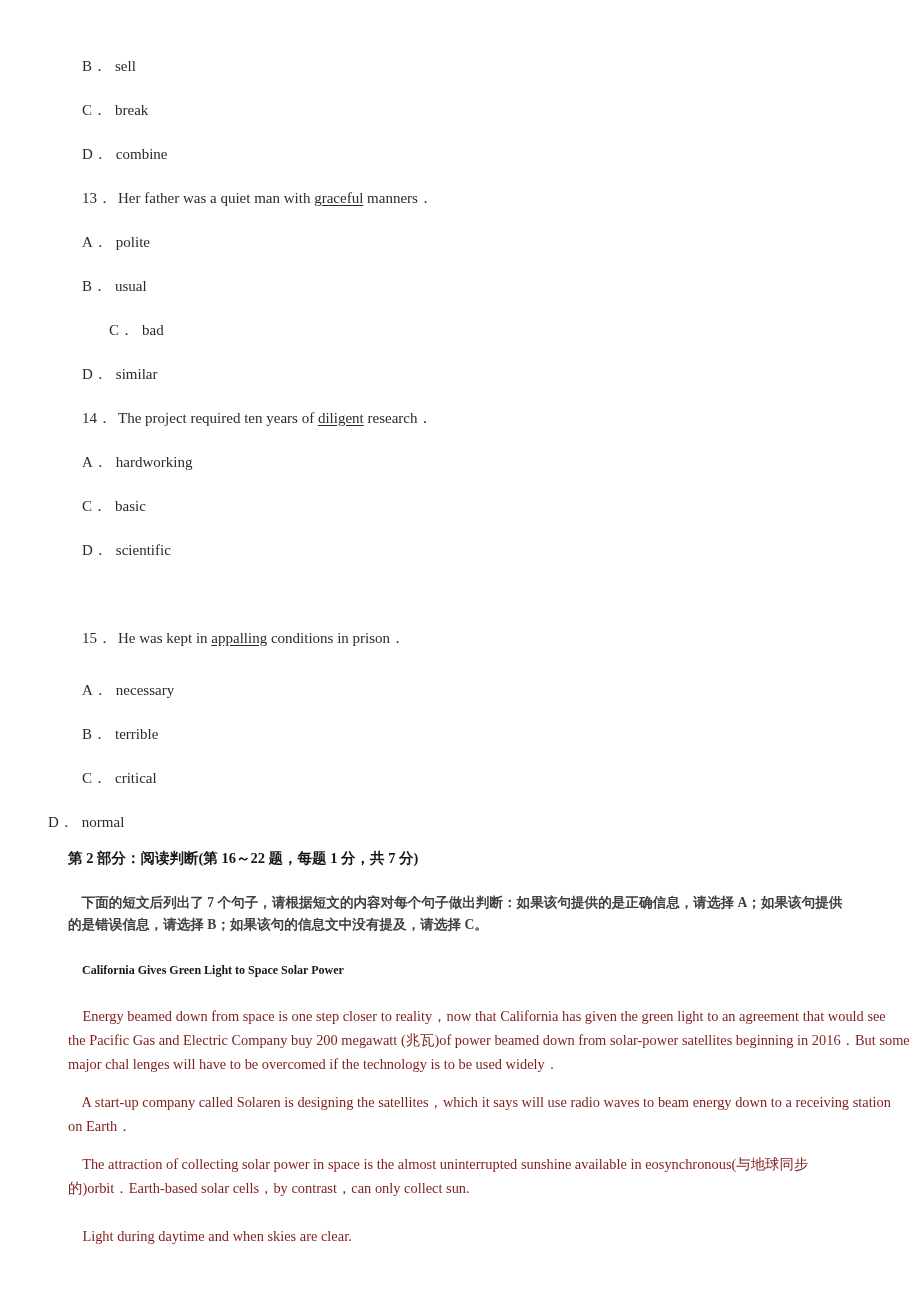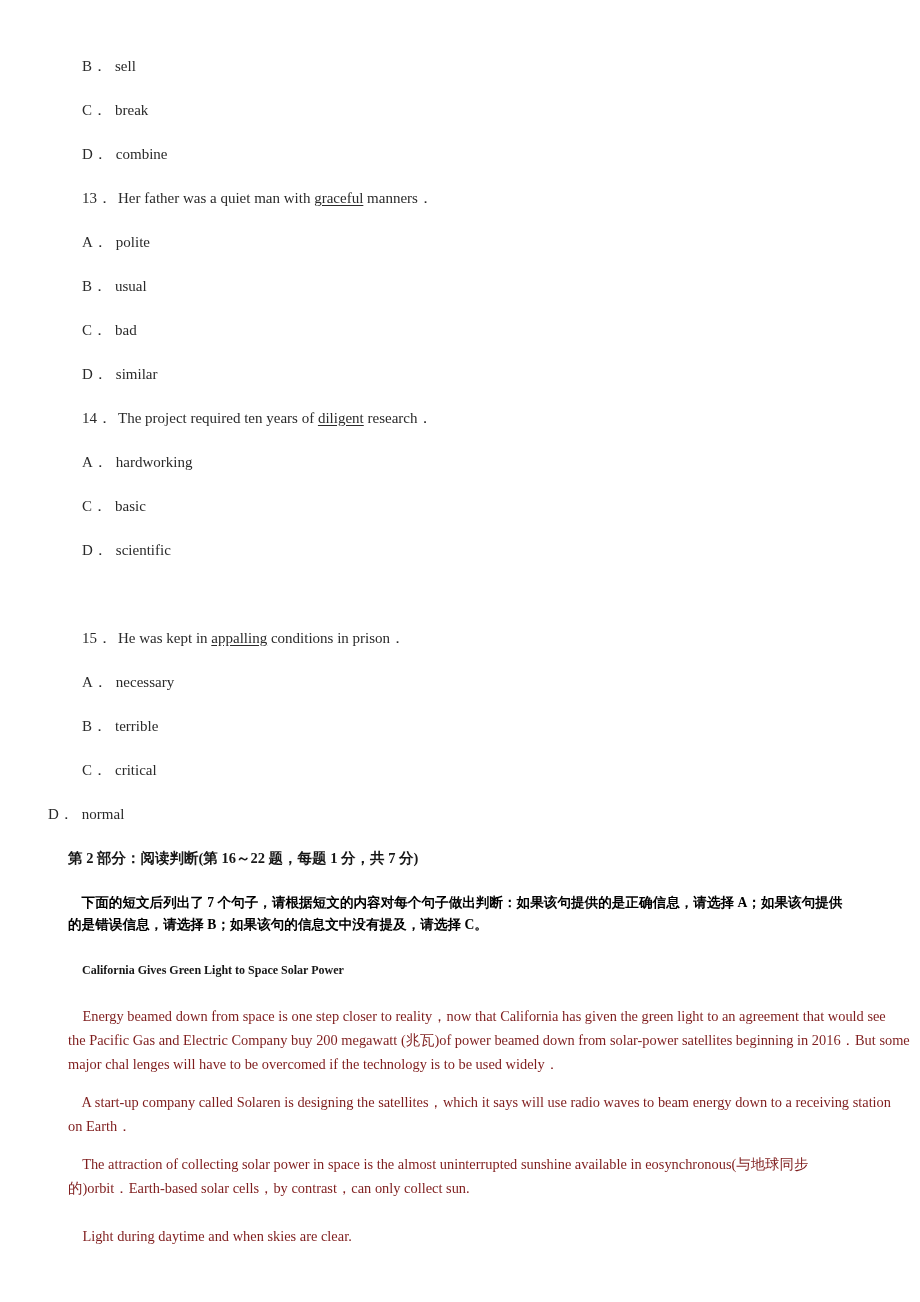--- a/index.html
+++ b/index.html
@@ -57,21 +57,21 @@
   }
 
   
   .cn-para {
     position: absolute;
     left: 68px;
     width: 800px;
     font-weight: bold;
     font-size: 13.6px;
     line-height: 22px;
-    color: #000000;
+    color: #404040;
     text-align: justify;
     text-justify: inter-ideograph;
   }
   .cn-para .ln {
     display: block;
     white-space: pre;
   }
 
   
   .art-title {
@@ -109,36 +109,36 @@
     <div class="opt-line" style="margin-bottom:24px;"><span>C．</span><span style="display:inline-block;width:8px;"></span><span>break</span></div>
 
     <div class="opt-line"><span>D．</span><span style="display:inline-block;width:8px;"></span><span>combine</span></div>
   </div>
 
   <div class="qblock" style="top:188px;">
     <div class="stem-line"><span>13．</span><span style="display:inline-block;width:6px;"></span><span>Her father was a quiet man with </span><span class="u">graceful</span><span> manners．</span></div>
 
     <div class="opt-line" style="margin-top:24px;"><span>A．</span><span style="display:inline-block;width:8px;"></span><span>polite</span></div>
     <div class="opt-line" style="margin-top:24px;"><span>B．</span><span style="display:inline-block;width:8px;"></span><span>usual</span></div>
-    <div class="opt-line" style="margin-top:24px;"><span>C．</span><span style="display:inline-block;width:8px;"></span><span>bad</span></div>
+    <div class="opt-line" style="margin-top:24px;margin-left:27px;"><span>C．</span><span style="display:inline-block;width:8px;"></span><span>bad</span></div>
     <div class="opt-line" style="margin-top:24px;"><span>D．</span><span style="display:inline-block;width:8px;"></span><span>similar</span></div>
   </div>
 
   <div class="qblock" style="top:408px;">
     <div class="stem-line"><span>14．</span><span style="display:inline-block;width:6px;"></span><span>The project required ten years of </span><span class="u">diligent</span><span> research．</span></div>
 
     <div class="opt-line" style="margin-top:24px;"><span>A．</span><span style="display:inline-block;width:8px;"></span><span>hardworking</span></div>
     <div class="opt-line" style="margin-top:24px;"><span>C．</span><span style="display:inline-block;width:8px;"></span><span>basic</span></div>
     <div class="opt-line" style="margin-top:24px;"><span>D．</span><span style="display:inline-block;width:8px;"></span><span>scientific</span></div>
   </div>
 
   <div class="qblock" style="top:628px;">
     <div class="stem-line"><span>15．</span><span style="display:inline-block;width:6px;"></span><span>He was kept in </span><span class="u">appalling</span><span> conditions in prison．</span></div>
 
-    <div class="opt-line" style="margin-top:24px;"><span>A．</span><span style="display:inline-block;width:8px;"></span><span>necessary</span></div>
+    <div class="opt-line" style="margin-top:32px;"><span>A．</span><span style="display:inline-block;width:8px;"></span><span>necessary</span></div>
     <div class="opt-line" style="margin-top:24px;"><span>B．</span><span style="display:inline-block;width:8px;"></span><span>terrible</span></div>
     <div class="opt-line" style="margin-top:24px;"><span>C．</span><span style="display:inline-block;width:8px;"></span><span>critical</span></div>
     <div class="opt-line" style="margin-top:24px;padding-left:48px;"><span>D．</span><span style="display:inline-block;width:8px;"></span><span>normal</span></div>
   </div>
 
   <div class="sec-heading" style="top:848px;">第 2 部分：阅读判断(第 16～22 题，每题 1 分，共 7 分)</div>
 
   <div class="cn-para" style="top:892px;">
     <span class="ln">    下面的短文后列出了 7 个句子，请根据短文的内容对每个句子做出判断：如果该句提供的是正确信息，请选择 A；如果该句提供</span>
     <span class="ln">的是错误信息，请选择 B；如果该句的信息文中没有提及，请选择 C。</span>

